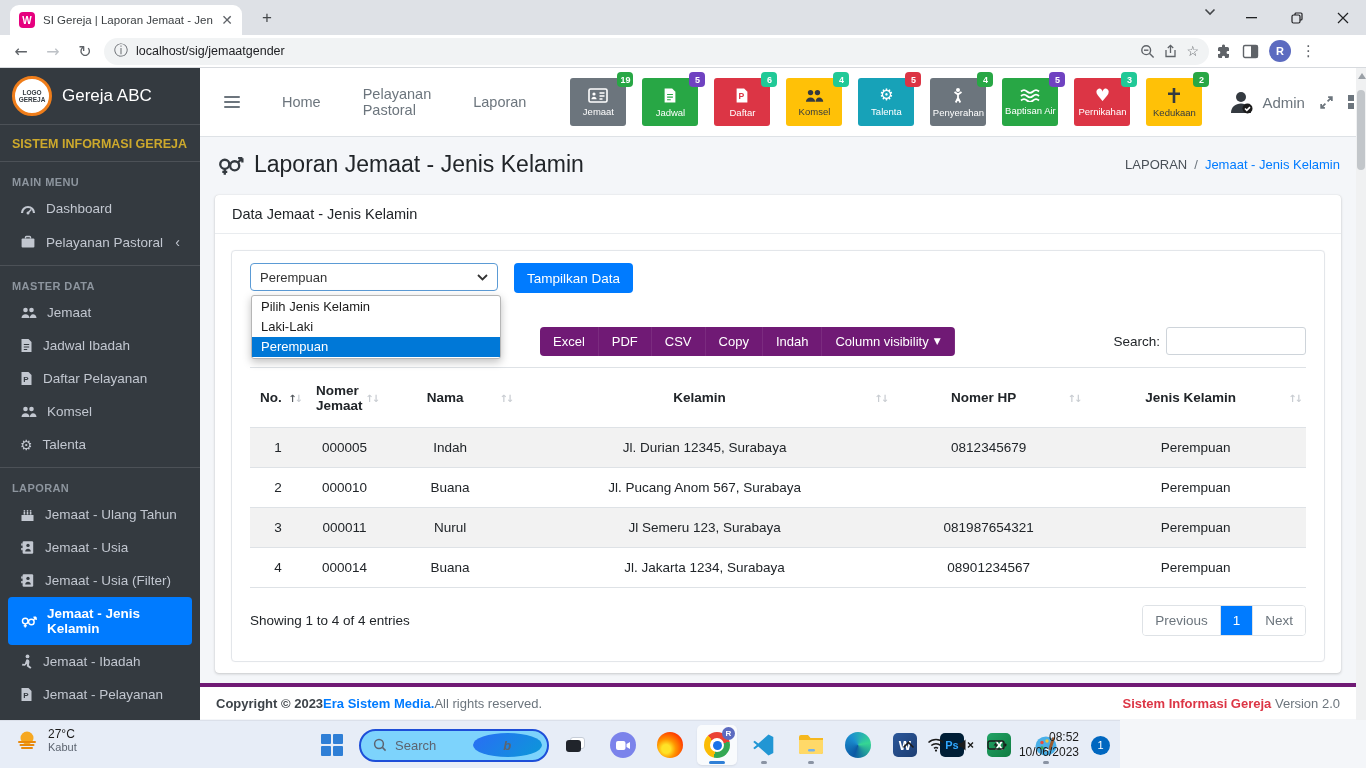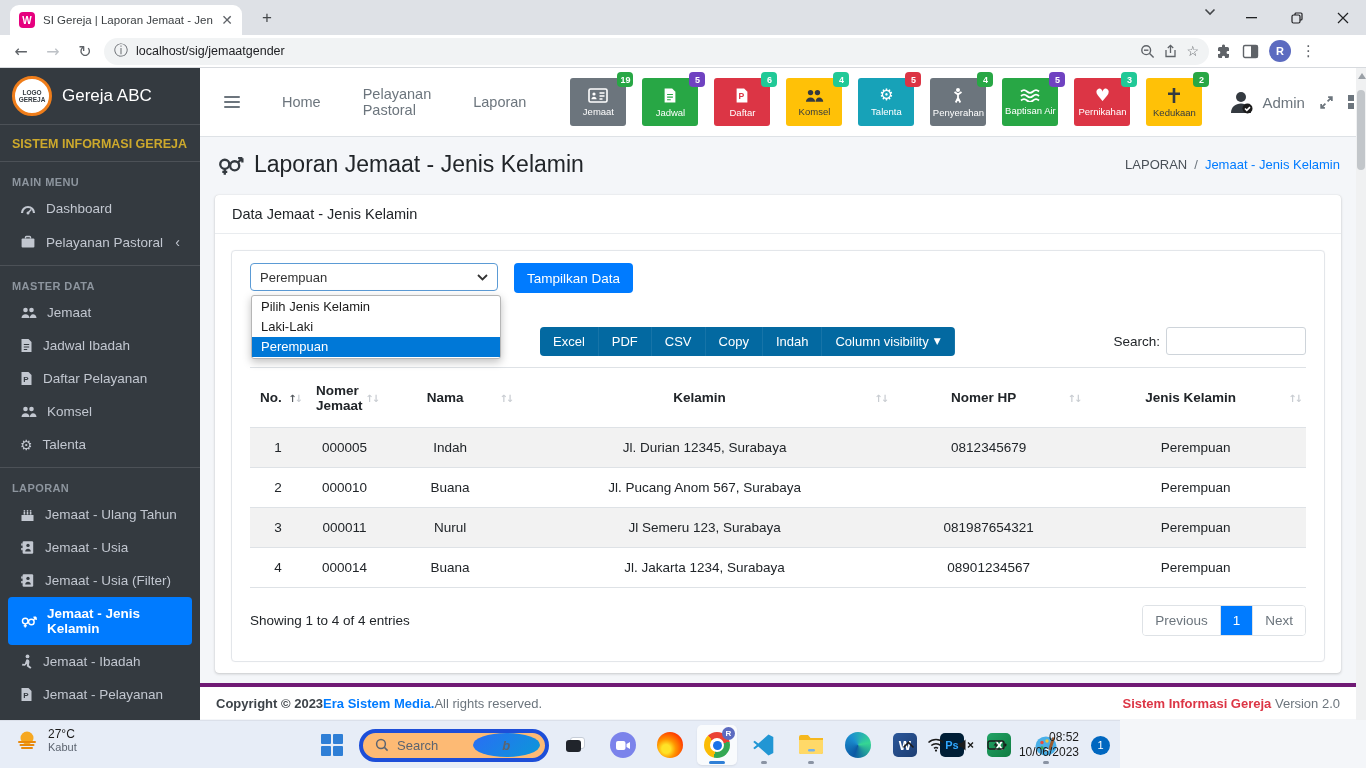--- a/index.html
+++ b/index.html
@@ -72,21 +72,21 @@
   .card-body { padding:16px; }
   .panel { position:relative; border:1px solid #e3e6ea; border-radius:4px; box-shadow:0 0 1px rgba(0,0,0,.08); padding:12px 18px 14px; height:412px; }
   .filter-row { display:flex; align-items:flex-start; gap:16px; position:relative; }
   .select { position:relative; width:248px; height:28px; border:1.5px solid #5b9bd5; border-radius:4px; background:#fff; display:flex; align-items:center; padding:0 9px; font-size:13px; color:#333; }
   .select .caret { margin-left:auto; color:#333; }
   .select-menu { position:absolute; top:31px; left:0; width:250px; background:#fff; border:1px solid #b6b6b6; border-radius:3px; box-shadow:0 3px 8px rgba(0,0,0,.25); z-index:50; padding:1px 0; }
   .opt { font-size:13px; color:#1b1b1b; padding:2px 9px; line-height:16px; }
   .opt.selected { background:#0078d7; color:#fff; }
   .btn-primary { height:30px; background:#007bff; color:#fff; border:none; border-radius:4px; font-size:13.5px; padding:0 13px; font-family:inherit; }
   .dt-row { display:flex; align-items:center; margin-top:33px; height:30px; }
-  .dt-buttons { display:flex; margin-left:290px; background:#0369a1; border-radius:4px; overflow:hidden; }
+  .dt-buttons { display:flex; margin-left:290px; background:#701a75; border-radius:4px; overflow:hidden; }
   .dtb { color:#fff; font-size:13px; padding:7px 13px; border-right:1px solid rgba(255,255,255,.08); display:flex; align-items:center; gap:5px; }
   .dt-search { margin-left:auto; display:flex; align-items:center; gap:6px; font-size:13.5px; color:#212529; }
   .dt-search input { width:140px; height:28px; border:1px solid #ced4da; border-radius:3px; font-family:inherit; padding:0 6px; font-size:13px; }
   table.dt { width:100%; border-collapse:collapse; margin-top:11px; table-layout:fixed; font-size:13.5px; color:#212529; }
   table.dt th { position:relative; border-top:1px solid #dee2e6; border-bottom:1px solid #dee2e6; padding:8px 20px 8px 10px; font-weight:bold; vertical-align:middle; height:60px; }
   table.dt td { border-top:1px solid #dee2e6; padding:11px 8px; text-align:center; height:40px; }
   table.dt tr.stripe td { background:#f2f2f2; }
   th.al { text-align:left; } th.ac { text-align:center; }
   .sort { position:absolute; right:5px; top:50%; transform:translateY(-50%); font-size:10px; letter-spacing:-2px; color:#c9cdd2; }
   .sort .on { color:#54595e; }
@@ -108,21 +108,21 @@
   .pg-up { position:absolute; top:5px; left:1.5px; width:0; height:0; border-left:4px solid transparent; border-right:4px solid transparent; border-bottom:6px solid #9aa0a6; }
 
   
   .taskbar { position:absolute; top:720px; left:0; width:1120px; height:48px; background:#e7edf7; border-top:1px solid rgba(0,0,0,.05); }
   .weather { position:absolute; left:14px; top:6px; display:flex; align-items:center; gap:8px; }
   .w-temp { font-size:12px; color:#1b1b1b; }
   .w-desc { font-size:11px; color:#5c6470; }
   .tb-center { position:absolute; left:312px; top:4px; display:flex; align-items:center; gap:7px; }
   .start-grid { display:grid; grid-template-columns:10px 10px; grid-template-rows:10px 10px; gap:2px; }
   .start-grid i { background:#2f7fd6; border-radius:1px; }
-  .tb-search { width:190px; height:33px; background:#fdba74; border:4px solid #1d4ed8; border-radius:17px; display:flex; align-items:center; padding:0 5px 0 12px; gap:8px; }
+  .tb-search { width:190px; height:33px; background:#7dd3fc; border:2px solid #1d4ed8; border-radius:17px; display:flex; align-items:center; padding:0 5px 0 12px; gap:8px; }
   .tb-search span { color:#5c6470; font-size:13px; flex:1; }
   .bing { width:24px; height:24px; border-radius:50%; background:linear-gradient(135deg,#2a6df5,#0b98d8); color:#fff; font-size:13px; font-style:italic; font-weight:bold; display:flex; align-items:center; justify-content:center; }
   .tb-ic { position:relative; width:40px; height:40px; display:flex; align-items:center; justify-content:center; border-radius:5px; }
   .tb-ic.active { background:rgba(255,255,255,.75); box-shadow:0 1px 2px rgba(0,0,0,.08); }
   .dot { position:absolute; bottom:1px; left:50%; transform:translateX(-50%); width:6px; height:3px; border-radius:2px; background:#8a93a3; }
   .dot.wide { width:16px; background:#2f7fd6; }
   .tray { position:absolute; right:10px; top:0; height:48px; display:flex; align-items:center; gap:12px; }
   .tray-ic { color:#1b1b1b; }
   .clock { text-align:right; font-size:12px; color:#1b1b1b; line-height:15px; }
   .notif { width:19px; height:19px; border-radius:50%; background:#0067c0; color:#fff; font-size:11px; display:flex; align-items:center; justify-content:center; }

